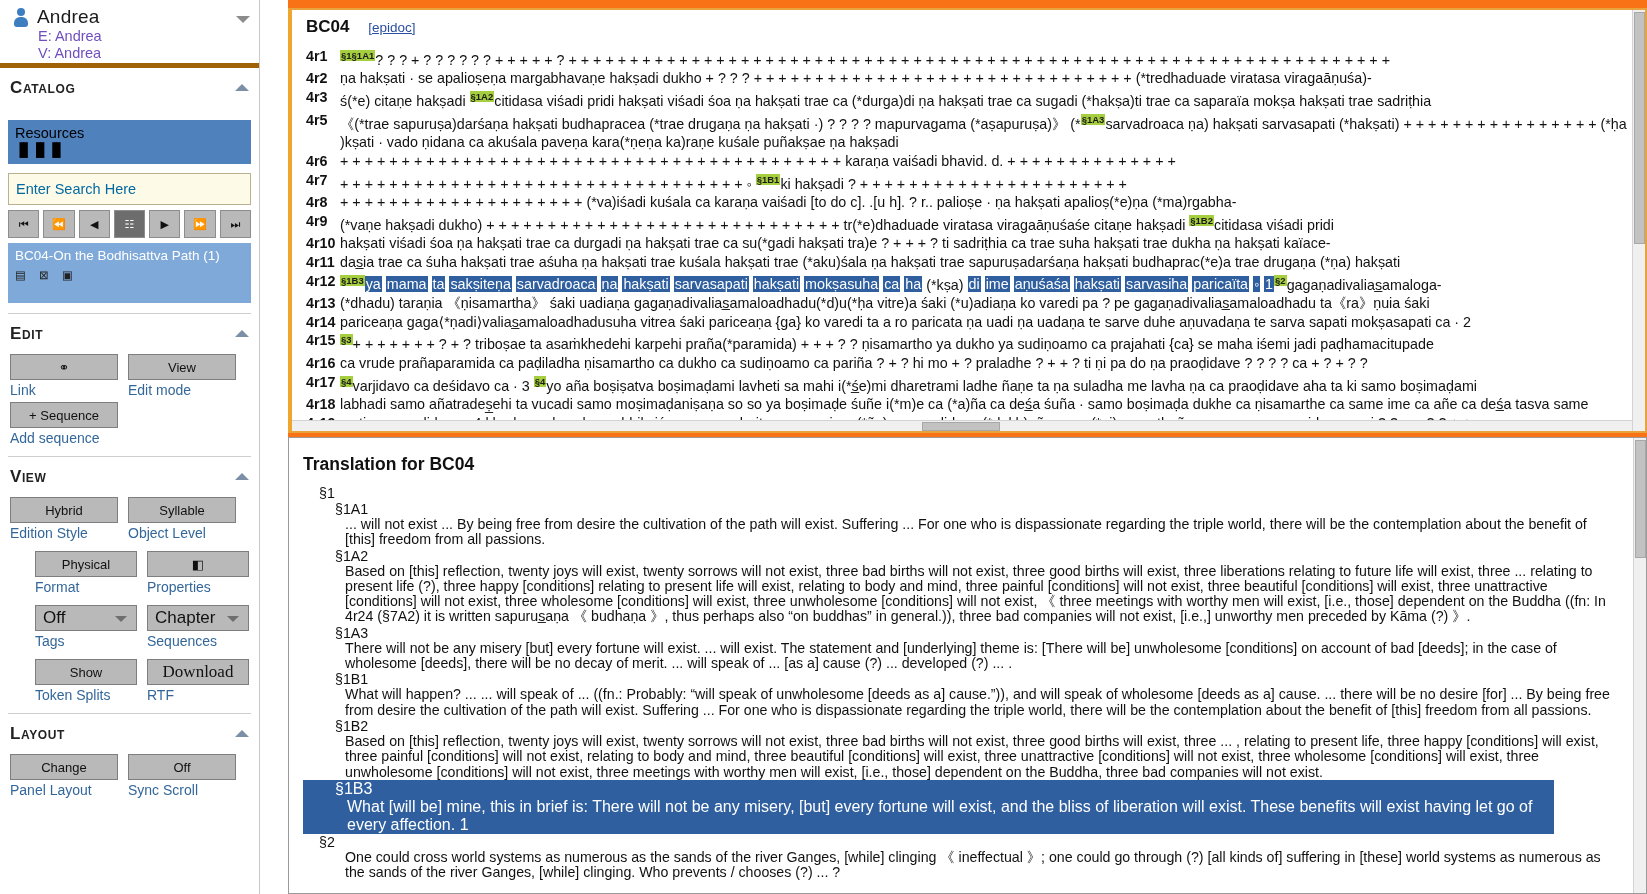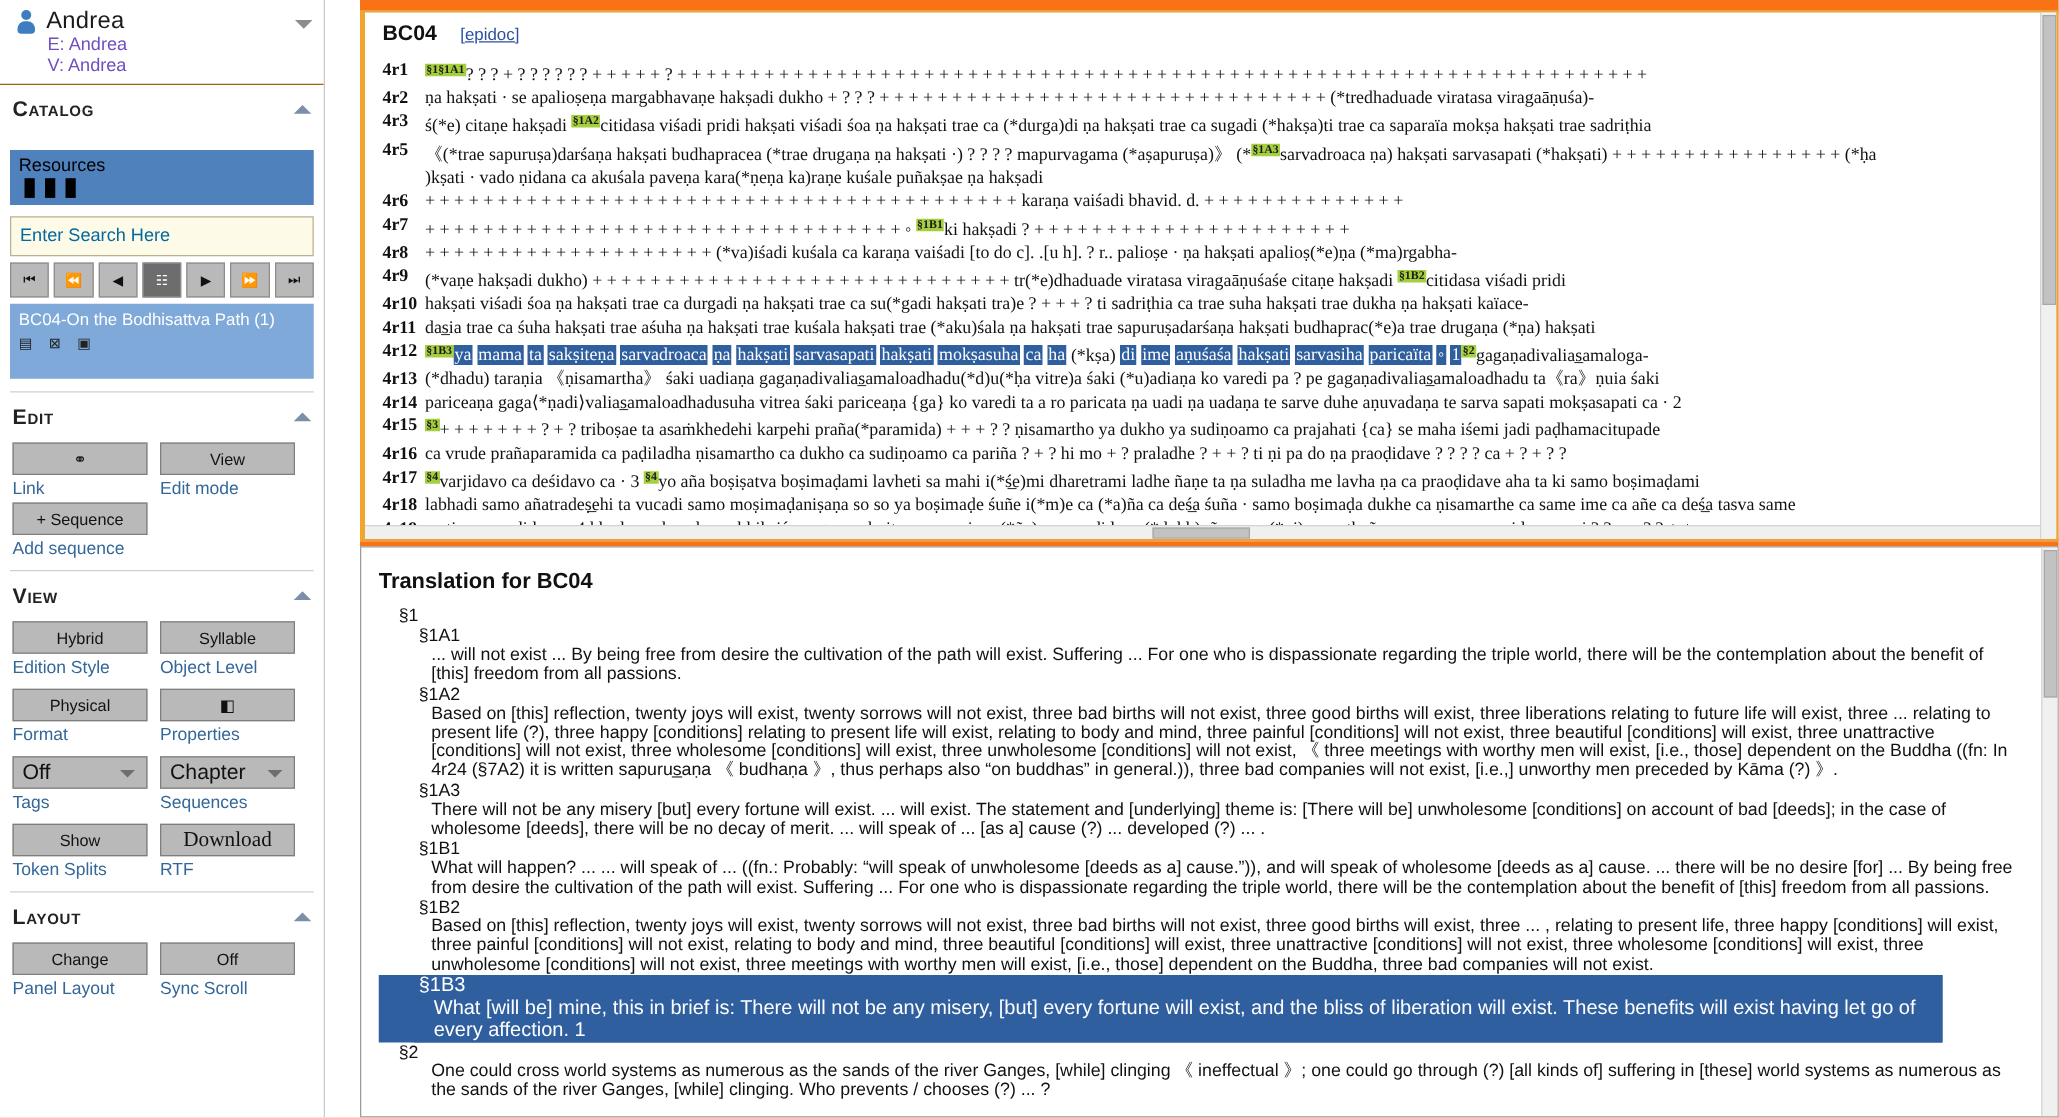--- a/index.html
+++ b/index.html
@@ -17,21 +17,21 @@
     width: 260px; height: 894px;
     background: #ffffff;
     border-right: 1px solid #c9c9c9;
     flex: 0 0 260px;
     position: relative;
     overflow: hidden;
   }
   .user-block {
     height: 68px;
     padding: 6px 10px 0 10px;
-    border-bottom: 1px solid #a16207;
+    border-bottom: 5px solid #a16207;
     position: relative;
   }
   .user-row { display: flex; align-items: center; gap: 9px; }
   .person-icon {
     width: 14px; height: 19px; position: relative; display:inline-block;
     margin-left: 4px;
   }
   .person-icon::before {
     content:""; position:absolute; left:3px; top:0; width:8px; height:8px;
     border-radius:50%; background:#3c7ebf;
@@ -104,21 +104,21 @@
     font-size: 13px; color: #111;
     position: relative;
   }
   .ctl .btn.serif { font-family:"Liberation Serif", serif; font-size: 17px; }
   .ctl .btn.sel { justify-content: flex-start; padding-left: 7px; font-size: 17px; }
   .ctl .btn .dd {
     position:absolute; right:9px; top:10px;
     width:0;height:0;border-left:6px solid transparent;border-right:6px solid transparent;border-top:6px solid #6e6e6e;
   }
   .ctl .lbl { color: #33679a; font-size: 14px; padding-top: 2px; }
-  .stack { margin-top: 6px; }
+  .stack { margin-top: 6px; margin-left: 25px; }
   .sep { height:1px; background:#cfcfcf; margin: 10px 8px 0 8px; }
 
   
   #main {
     flex: 1 1 auto;
     height: 894px;
     position: relative;
     background: #f97316;
     margin-left: 28px;
   }
@@ -139,21 +139,20 @@
     font-weight: normal; font-size: 13.5px; color:#2b4fa0;
     text-decoration: underline; margin-left: 14px;
   }
   .lines { padding: 6px 0 0 14px; }
   .tline {
     display: flex;
     font-size: 14.3px;
     line-height: 18.7px;
     color: #111;
     white-space: nowrap;
-    font-family: Liberation Serif, serif;
   }
   .tline .ln {
     width: 34px; flex: 0 0 34px; font-weight: bold; text-align: left;
   }
   .tline .tx { flex: 1 1 auto; }
   .tline.cont .ln { visibility: hidden; }
   .sect {
     background: #a6cf3f; color: #1a1a1a;
     font-size: 9.5px; font-weight: bold;
     vertical-align: super; padding: 0 1px;

